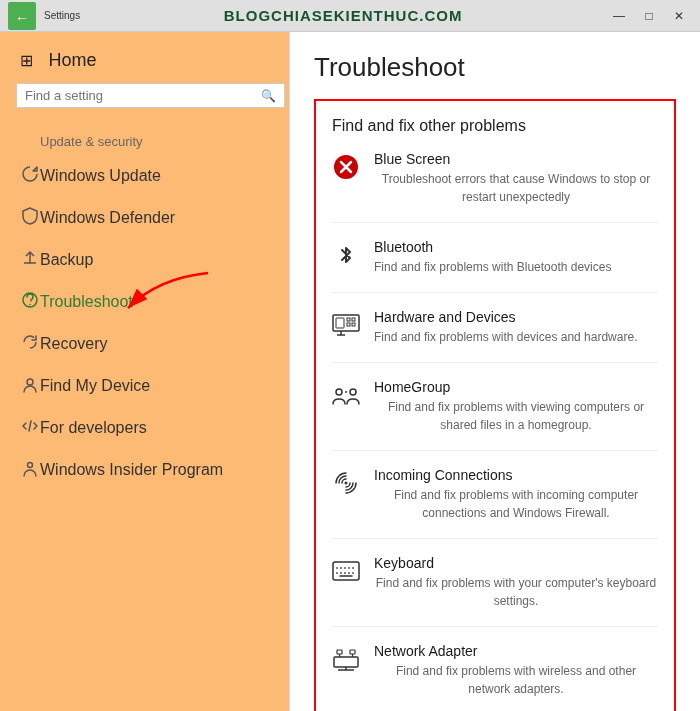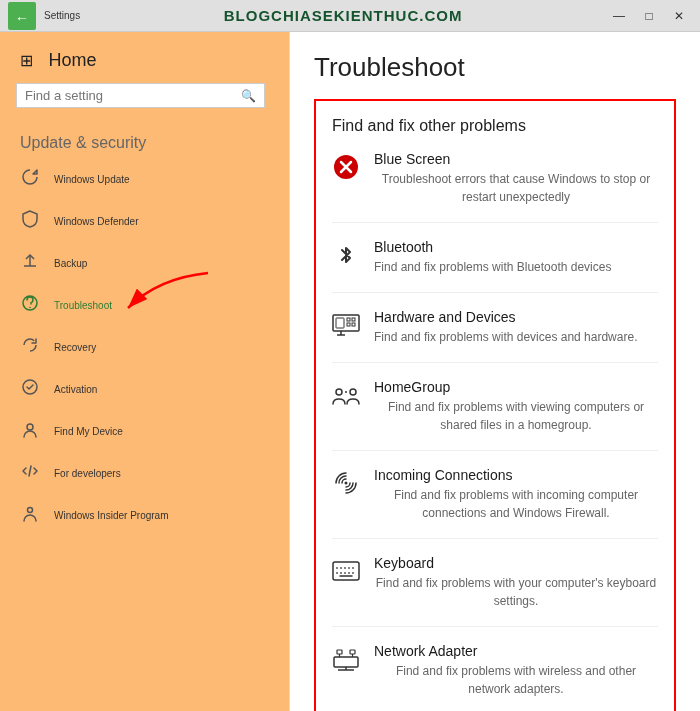--- a/index.html
+++ b/index.html
@@ -81,53 +81,53 @@
       overflow-y: auto;
       border-right: 1px solid #ddd;
     }
     .sidebar-header {
       padding: 18px 20px 12px 20px;
       font-size: 18px;
       font-weight: 400;
       color: #222;
     }
     .search-box {
-      margin: 0 24px 16px 16px;
+      margin: 0 4px 16px 16px;
       display: flex;
       align-items: center;
       background: white;
       border: 1px solid #ccc;
       padding: 4px 8px;
     }
     .search-input {
       border: none;
       outline: none;
       flex: 1;
       font-size: 13px;
       color: #666;
       background: transparent;
     }
     .search-icon {
       color: #666;
       font-size: 12px;
     }
     .sidebar-section-title {
       padding: 10px 20px 6px 20px;
-      font-size: 16px;
+      font-size: 13px;
       color: #666;
       font-weight: 400;
+      margin-left: 20px;
     }
     .sidebar-item {
       display: flex;
       align-items: center;
       padding: 10px 20px;
       cursor: pointer;
-      font-size: 10px;
+      font-size: 16px;
       color: #333;
-      gap: 14px;
     }
     .sidebar-item.active {
       color: #2e7d32;
     }
     .sidebar-item-icon {
       font-size: 16px;
       width: 20px;
       text-align: center;
       color: #555;
     }
@@ -289,29 +289,20 @@
       <span class="sidebar-item-icon">
         <svg width="18" height="18" viewBox="0 0 18 18">
             <path d="M3 9a6 6 0 016-6 6 6 0 014.24 1.76" stroke="#555" stroke-width="1.5" fill="none"></path>
             <path d="M15 3v4h-4" stroke="#555" stroke-width="1.5" stroke-linecap="round" stroke-linejoin="round" fill="none"></path>
             <path d="M15 9a6 6 0 01-6 6" stroke="#555" stroke-width="1.5" fill="none"></path>
           </svg>
       </span>
       <span class="sidebar-item-label">Recovery</span>
     </div>
 
-    <div class="sidebar-item">
-      <span class="sidebar-item-icon">
-        <svg width="18" height="18" viewBox="0 0 18 18">
-            <circle cx="9" cy="9" r="7" stroke="#555" stroke-width="1.5" fill="none"></circle>
-            <polyline points="6,9 8,11 12,7" stroke="#555" stroke-width="1.5" fill="none" stroke-linecap="round" stroke-linejoin="round"></polyline>
-          </svg>
-      </span>
-      <span class="sidebar-item-label">Activation</span>
-    </div>
 
     <div class="sidebar-item">
       <span class="sidebar-item-icon">
         <svg width="18" height="18" viewBox="0 0 18 18">
             <circle cx="9" cy="7" r="3" stroke="#555" stroke-width="1.5" fill="none"></circle>
             <path d="M3 17c0-3.31 2.69-6 6-6s6 2.69 6 6" stroke="#555" stroke-width="1.5" fill="none" stroke-linecap="round"></path>
           </svg>
       </span>
       <span class="sidebar-item-label">Find My Device</span>
     </div>

